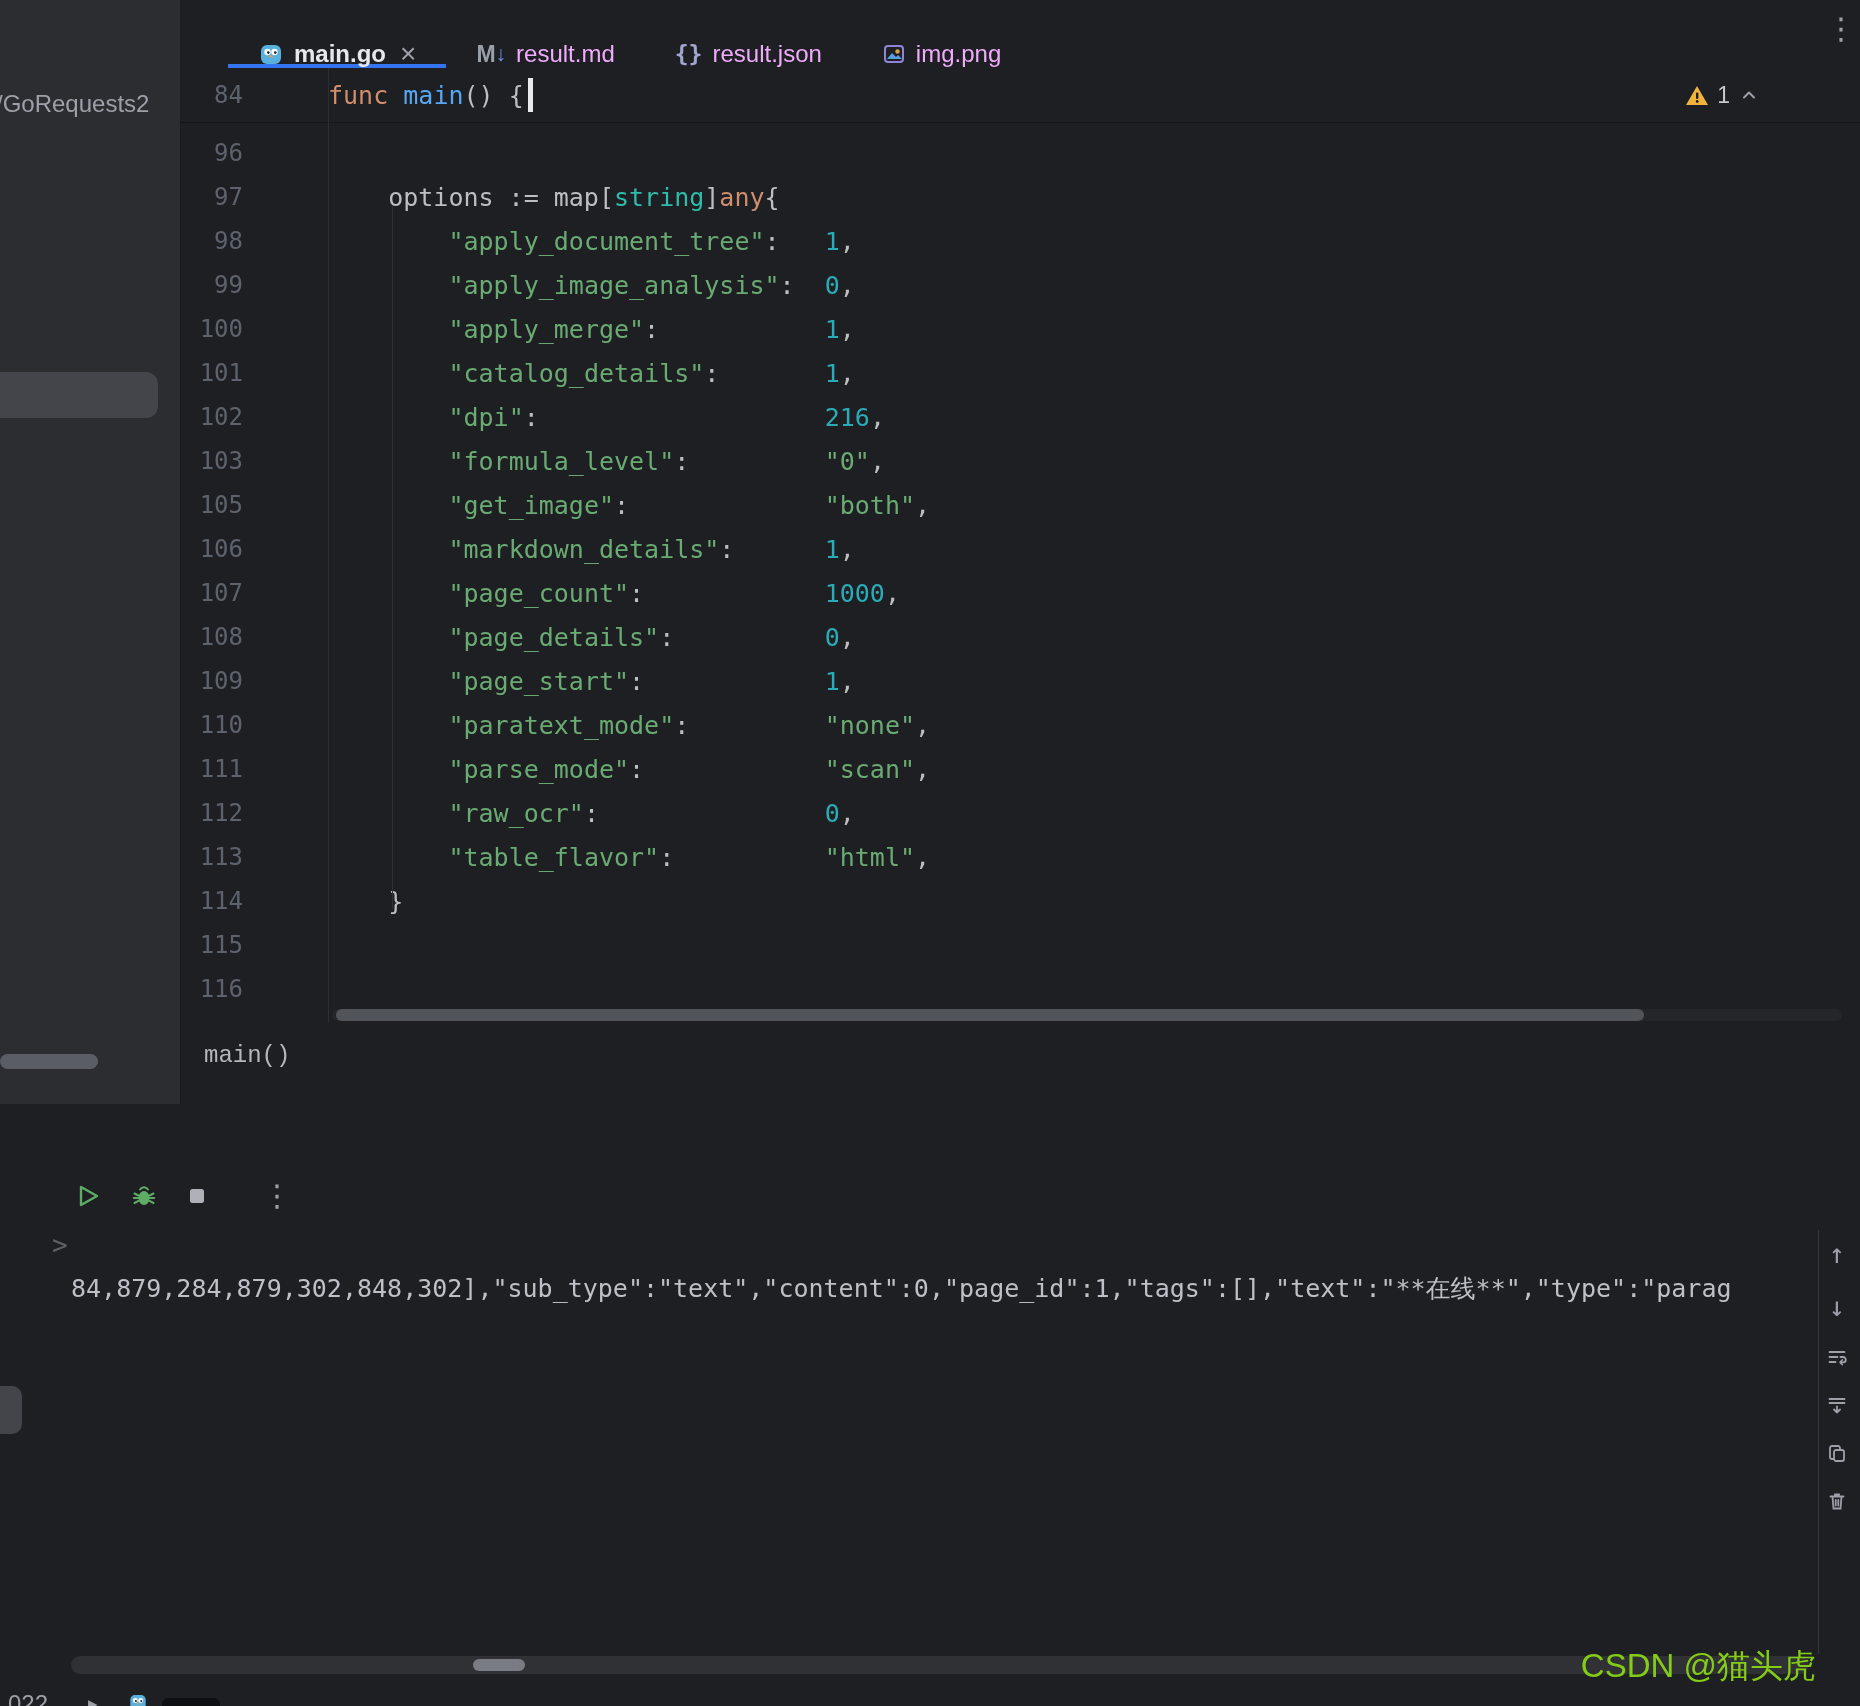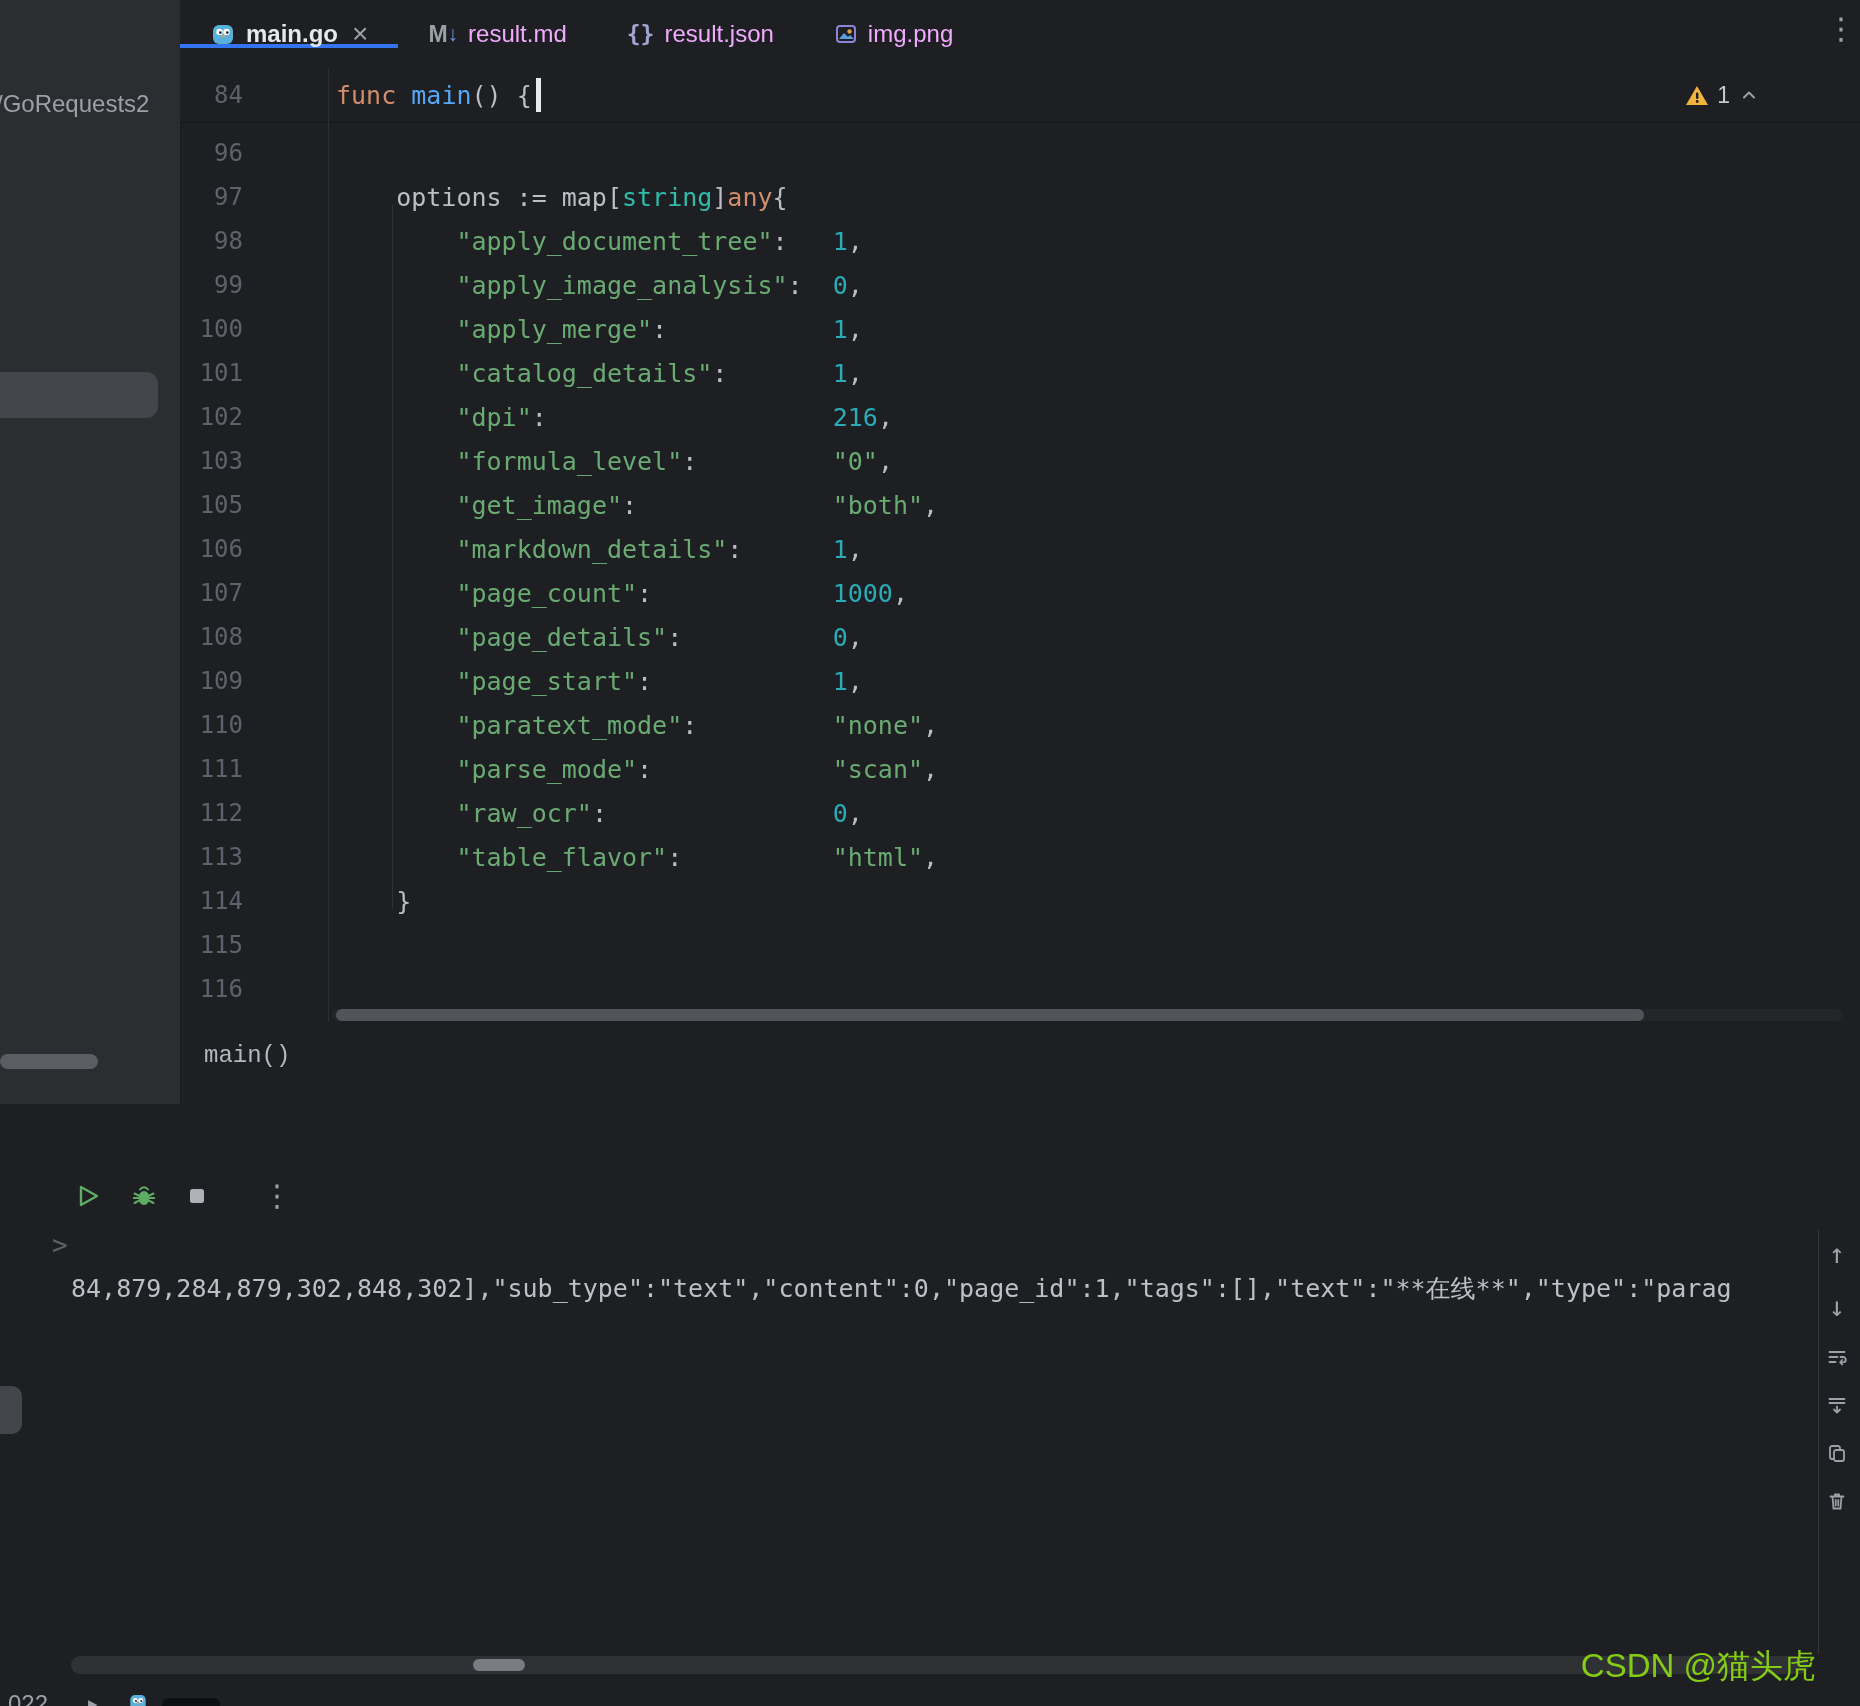--- a/index.html
+++ b/index.html
@@ -27,21 +27,21 @@
   .md-a{font-size:21px;color:#6897ea;}
   .json-ic{font-size:23px;font-weight:bold;color:#a2a5d0;font-family:"DejaVu Sans Mono",monospace;}
   .ic{display:inline-flex;align-items:center;justify-content:center;}
   .ic svg{display:block;}
 
   
   .sticky{position:absolute;left:180px;top:68px;right:0;height:54px;background:#1e1f22;
           display:flex;align-items:center;border-bottom:1px solid #141517;}
   .ln{display:inline-block;width:148px;box-sizing:border-box;padding-right:85px;text-align:right;
       font-family:"DejaVu Sans Mono",monospace;font-size:24px;color:#5d636c;flex:none;}
-  .codetext{font-family:"DejaVu Sans Mono",monospace;font-size:25px;white-space:pre;padding-left:8px;}
+  .codetext{font-family:"DejaVu Sans Mono",monospace;font-size:25px;white-space:pre;padding-left:0;}
   .caret{display:inline-block;width:5px;height:34px;background:#e8eaed;margin-left:4px;vertical-align:middle;}
   .inspect{position:absolute;right:100px;top:50%;transform:translateY(-50%);display:flex;align-items:center;gap:8px;}
   .inspect .cnt{font-size:23px;color:#c6c9cf;}
 
   
   .gutter-divider{position:absolute;left:328px;top:68px;width:1px;height:954px;background:#2c2e32;}
   .editor-lines{position:absolute;left:180px;top:117px;right:0;}
   .line{display:flex;align-items:center;height:44px;}
   .seg-p{color:#bcbec4}.seg-s{color:#6aab73}.seg-n{color:#2aacb8}
   .seg-k{color:#cf8e6d}.seg-f{color:#56a8f5}.seg-t{color:#2fbcab}
@@ -76,21 +76,21 @@
 
 <div class="root">
 
   <aside class="sidebar">
     <div class="proj-label">s/GoRequests2</div>
     <div class="sel-pill"></div>
     <div class="side-scroll"></div>
   </aside>
 
   <header class="tabbar">
-    <div id="tabs-host" style="display:flex;align-items:center;">
+    <div id="tabs-host" style="display:flex;align-items:flex-end;margin-left:48px;">
         <div class="tab active">
           <span class="ic">
             <svg width="26" height="26" viewBox="0 0 26 26">
               <rect x="3" y="4" width="20" height="19" rx="6" fill="#59b0dc"></rect>
               <circle cx="9.5" cy="11" r="3.2" fill="#fff"></circle>
               <circle cx="16.5" cy="11" r="3.2" fill="#fff"></circle>
               <circle cx="10.3" cy="11.6" r="1.3" fill="#1e1f22"></circle>
               <circle cx="17.3" cy="11.6" r="1.3" fill="#1e1f22"></circle>
               <ellipse cx="13" cy="15.2" rx="2" ry="1.3" fill="#c9a26b"></ellipse>
             </svg>

